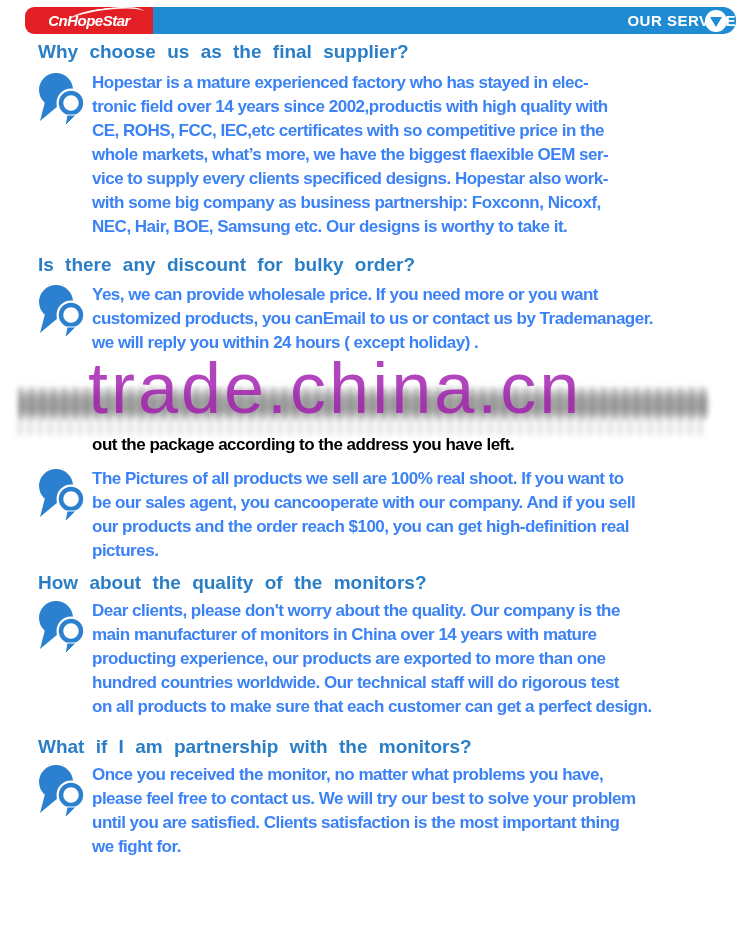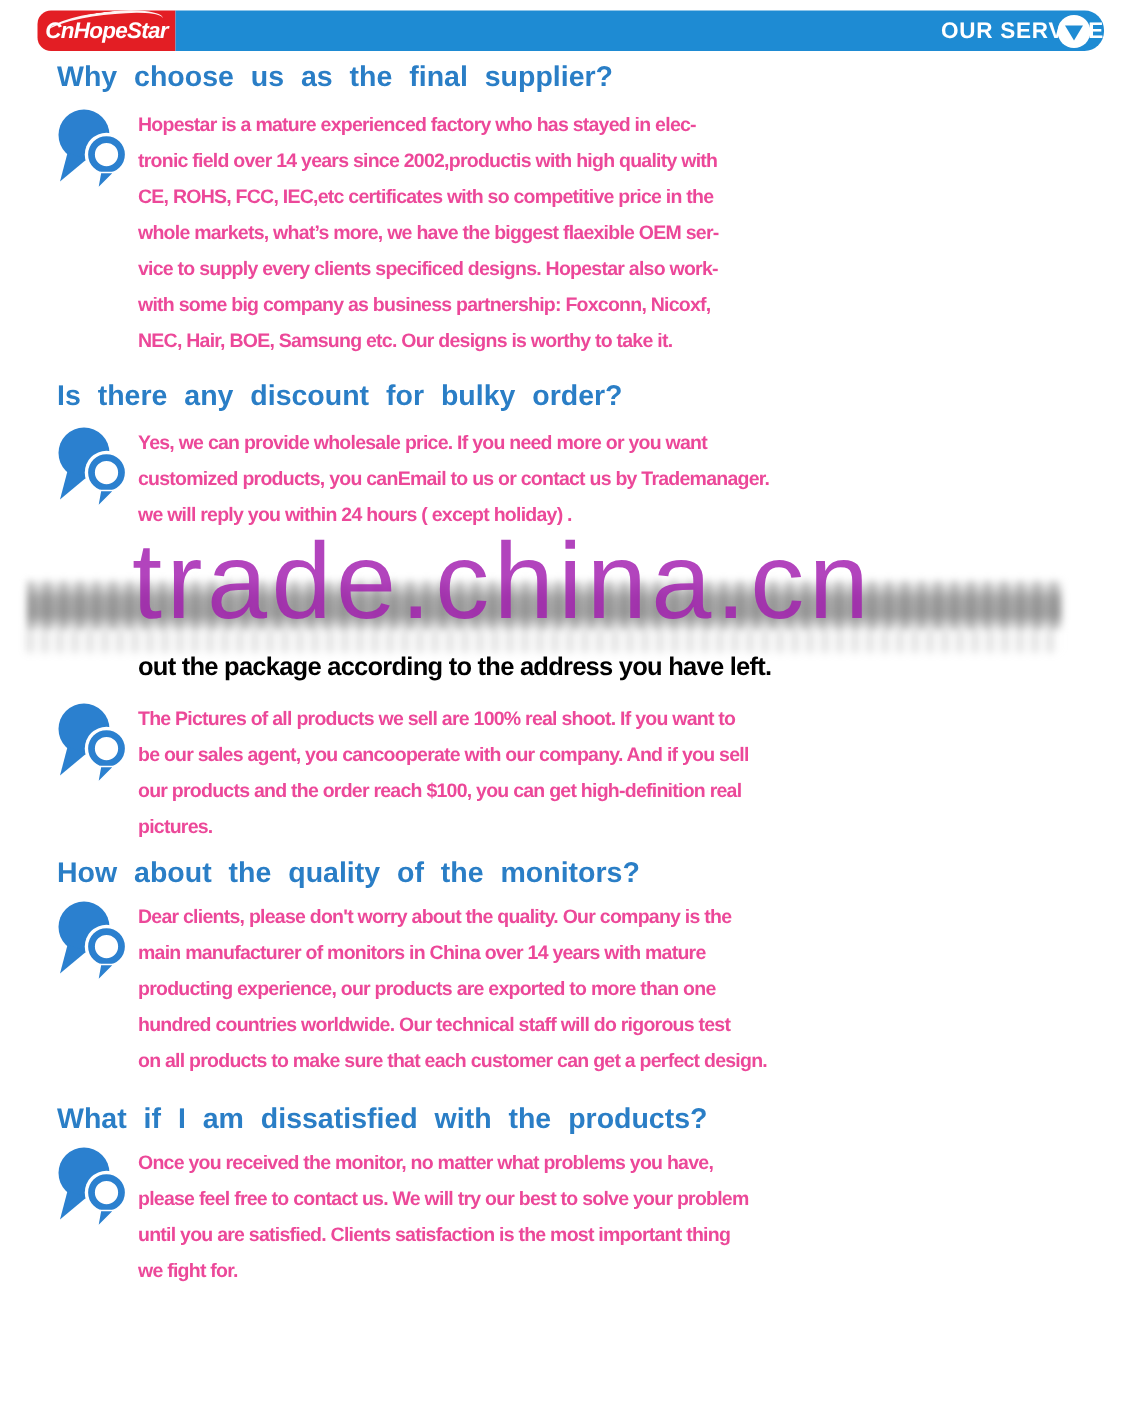--- a/index.html
+++ b/index.html
@@ -3,21 +3,21 @@
 <meta charset="utf-8">
 <style>
   html,body{margin:0;padding:0;}
   body{
     width:750px;height:945px;position:relative;overflow:hidden;
     background:#ffffff;font-family:"Liberation Sans",sans-serif;
   }
   
   .topbar{position:absolute;top:7px;left:25px;width:711px;height:27px;display:flex;}
   .logo{
-    width:92px;height:27px;background:#e31e24;border-radius:9px 0 0 9px;
+    width:128px;height:27px;background:#e31e24;border-radius:9px 0 0 9px;
     color:#fff;display:flex;align-items:center;justify-content:center;
     font-style:italic;font-weight:bold;font-size:15px;letter-spacing:-0.5px;
     position:relative;flex:none;
   }
   .logo .swoosh{
     position:absolute;top:1px;right:8px;width:78px;height:16px;
     border-top:2.5px solid rgba(255,255,255,.95);border-radius:50%;
     transform:rotate(-7deg);pointer-events:none;
   }
   .bar{
@@ -37,21 +37,21 @@
   }
   
   .content{position:absolute;top:40px;left:38px;width:705px;}
   .question{
     color:#2a7ec6;font-weight:bold;font-size:19px;line-height:24px;
     word-spacing:6px;white-space:pre;margin:0;
   }
   .answer-row{display:flex;align-items:flex-start;}
   .bubble-icon{width:50px;height:56px;flex:none;margin-right:4px;margin-top:1px;}
   .answer-text{
-    font-weight:bold;font-size:13px;line-height:24px;color:#ec4899;
+    font-weight:bold;font-size:17px;line-height:24px;color:#3b82f6;
     letter-spacing:-0.5px;white-space:pre;margin:0;
   }
   
   .s1 .question{} .s1 .answer-row{margin-top:7px;}
   .s2 .question{margin-top:14px;} .s2 .answer-row{margin-top:6px;}
   .s3 .question{margin-top:25px;}
   .s4 .question{margin-top:4px;}  .s4 .answer-row{margin-top:4px;}
   .s5 .question{margin-top:8px;}  .s5 .answer-row{margin-top:4px;}
   .s6 .question{margin-top:16px;} .s6 .answer-row{margin-top:4px;}
   
@@ -169,21 +169,21 @@
       </svg>
       <p class="answer-text">Dear clients, please don't worry about the quality. Our company is the
 main manufacturer of monitors in China over 14 years with mature
 producting experience, our products are exported to more than one
 hundred countries worldwide. Our technical staff will do rigorous test
 on all products to make sure that each customer can get a perfect design.</p>
     </div>
   </section>
 
   <section class="s6">
-    <h2 class="question">What if I am dissatisfied with the products?</h2>
+    <h2 class="question">What if I am partnership with the monitors?</h2>
     <div class="answer-row">
       <svg class="bubble-icon" viewBox="0 0 50 56">
         <circle cx="18" cy="18" r="17" fill="#2b80cf"></circle>
         <polygon points="7,30 2,49 20,34" fill="#2b80cf"></polygon>
         <circle cx="33" cy="31" r="14.5" fill="#ffffff"></circle>
         <circle cx="33" cy="31" r="10" fill="#ffffff" stroke="#2b80cf" stroke-width="4.5"></circle>
         <polygon points="29,43 27,54 38,43" fill="#2b80cf" stroke="#ffffff" stroke-width="1"></polygon>
       </svg>
       <p class="answer-text">Once you received the monitor, no matter what problems you have,
 please feel free to contact us. We will try our best to solve your problem

